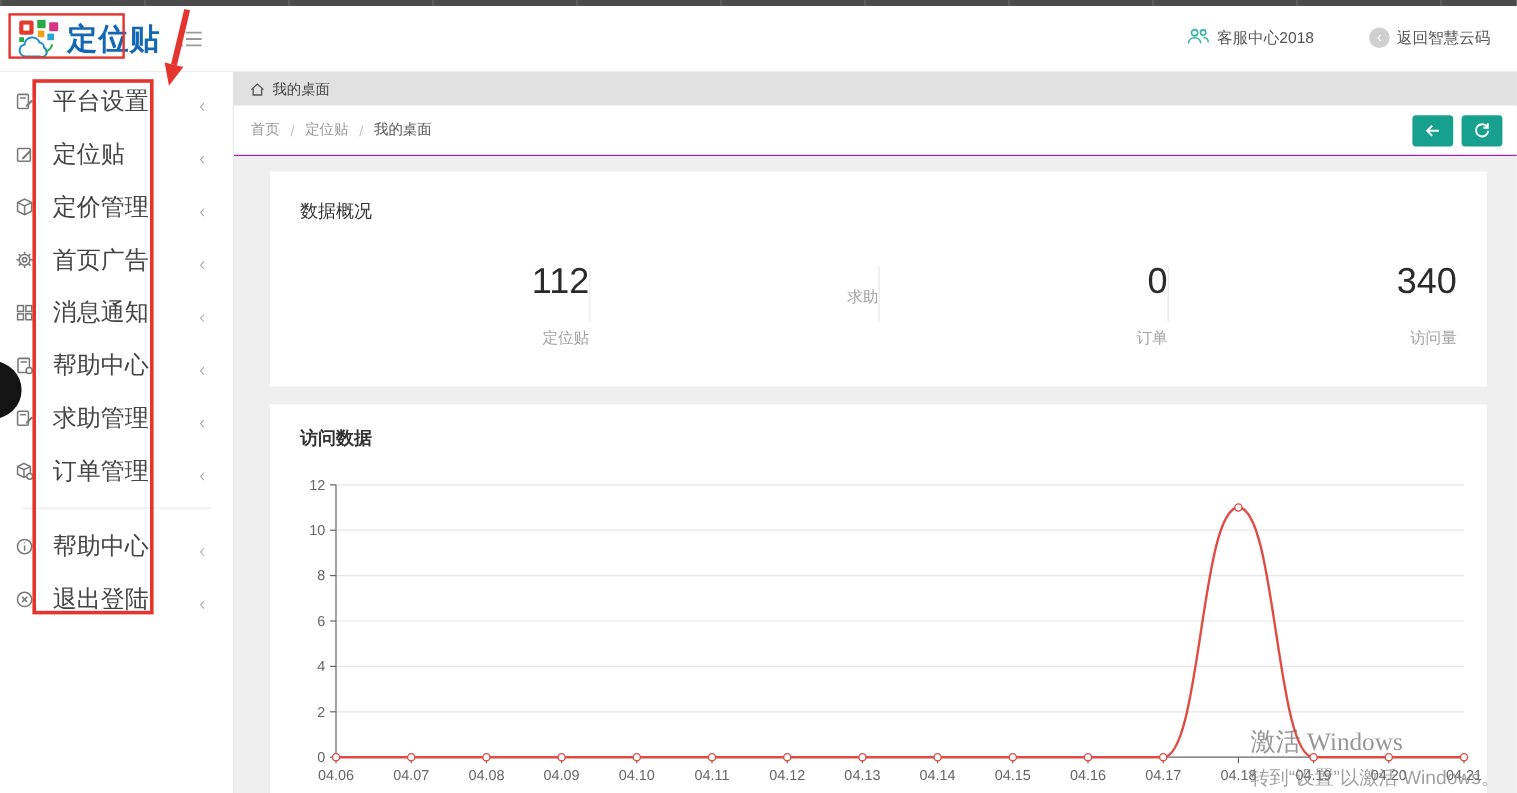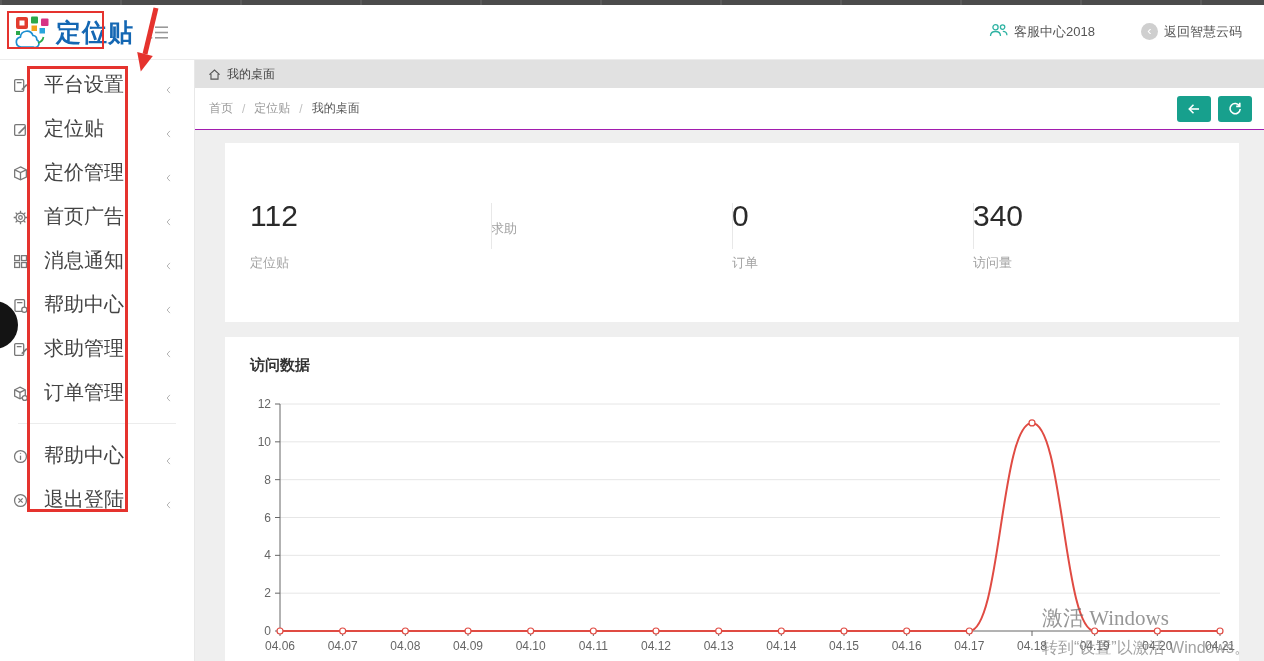--- a/index.html
+++ b/index.html
@@ -68,21 +68,21 @@
     width:34px; height:26px; background:#17a08d; border:none; border-radius:3px;
     display:flex; align-items:center; justify-content:center; cursor:pointer;
   }
   .tealbtn svg { width:16px; height:16px; stroke:#fff; fill:none; stroke-width:1.6; }
   
   .content { padding:13px 25px 0 30px; }
   .card { background:#fff; }
   .stats-card { height:179px; margin-bottom:15px; padding:24px 25px 0; }
   .card-title { font-size:15px; color:#333; }
   .stats-row { display:flex; margin-top:32px; }
-  .stat { flex:1; text-align:left; position:relative; }
+  .stat { flex:1; text-align:right; position:relative; }
   .stat + .stat::before { content:""; position:absolute; left:0; top:4px; height:46px; width:1px; background:#e8e8e8; }
   .stat-value { font-size:30px; color:#2a2a2a; }
   .stat-label { font-size:13px; color:#a3a3a3; margin-top:21px; }
   .chart-card { height:324px; padding:19px 0 0 25px; position:relative; }
   .chart-card .card-title { font-weight:bold; }
   #chart-box { position:absolute; left:0; top:0; width:1014px; height:324px; }
   
   .watermark { position:absolute; left:1042px; top:604px; z-index:5; pointer-events:none; }
   .watermark .wm1 { font-size:21px; color:rgba(110,110,110,.72);font-family:Liberation Serif, serif; }
   .watermark .wm2 { font-size:16px; color:rgba(125,125,125,.72); margin-top:6px; white-space:nowrap; }
@@ -285,20 +285,21 @@
         <svg viewBox="0 0 16 16">
             <path d="M12.6 5.2A5.1 5.1 0 1 0 13.2 8"></path>
             <polyline points="12.8,1.8 12.8,5.4 9.2,5.4"></polyline>
           </svg>
       </button>
     </div>
   </div>
 
   <div class="content">
     <div class="card stats-card">
+      <div class="card-title">数据概况</div>
       <div class="stats-row" id="stats-row">
           <div class="stat">
             <div class="stat-value">112</div>
             <div class="stat-label">定位贴</div>
           </div>
           <div class="stat">
             <div class="stat-label">求助</div>
           </div>
           <div class="stat">
             <div class="stat-value">0</div>

